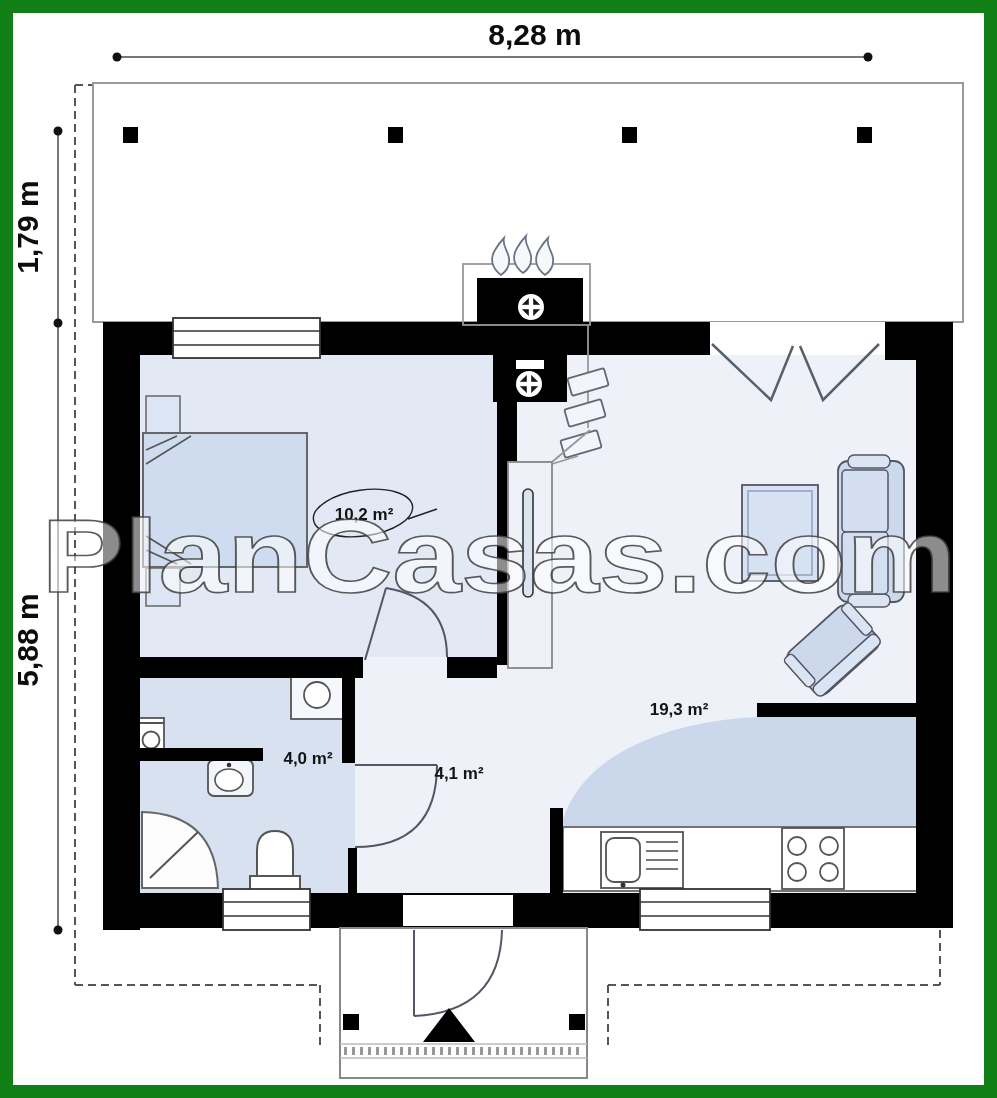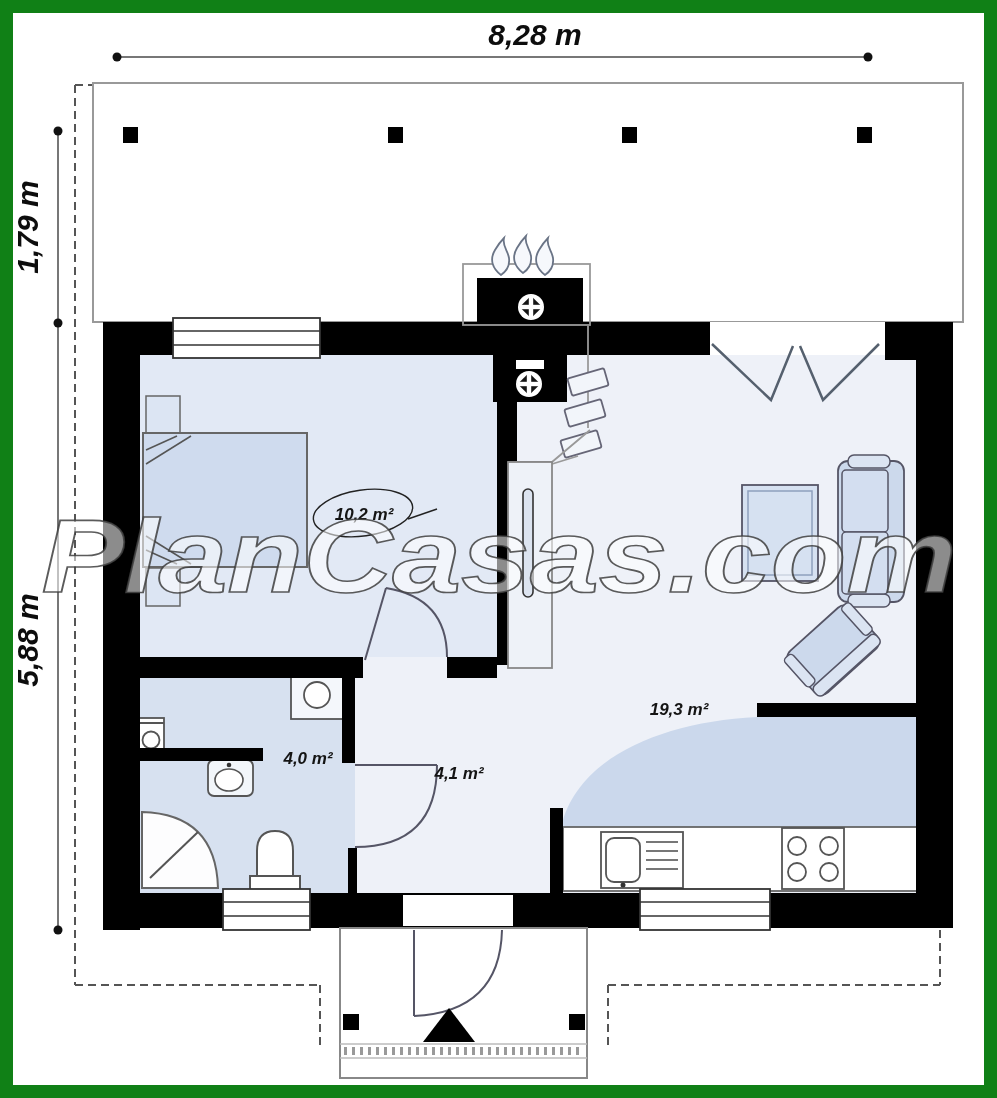--- a/index.html
+++ b/index.html
@@ -1,16 +1,16 @@
 <!DOCTYPE html>
 <html><head>
 <meta charset="utf-8">
 <style>
   html,body{margin:0;padding:0;background:#fff;}
-  .stage{width:792px;height:1098px;position:relative;font-family:"Liberation Sans",sans-serif;font-style:italic;}
+  .stage{width:792px;height:1098px;position:relative;font-family:"Liberation Sans",sans-serif;}
   svg{display:block;}
   text{font-family:"Liberation Sans",sans-serif;}
   .dimtext{font-weight:bold;font-size:30px;fill:#0d0d0d;}
   .roomtext{font-weight:bold;font-size:17px;fill:#141414;}
   .wm{font-weight:bold;font-size:104px;fill:rgba(255,255,255,0.55);stroke:rgba(62,62,62,0.85);stroke-width:1.6px;}
 </style>
 </head>
 <body>
 
 <div class="stage">

